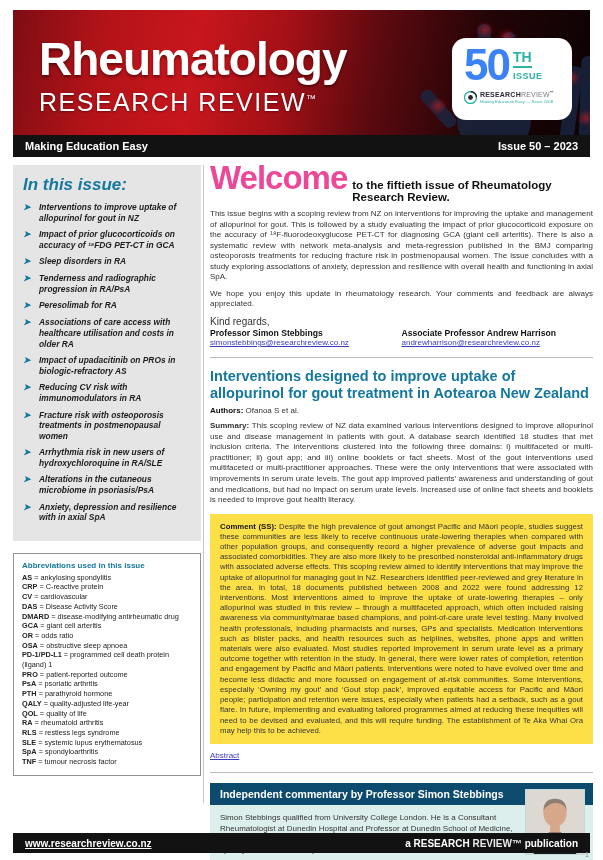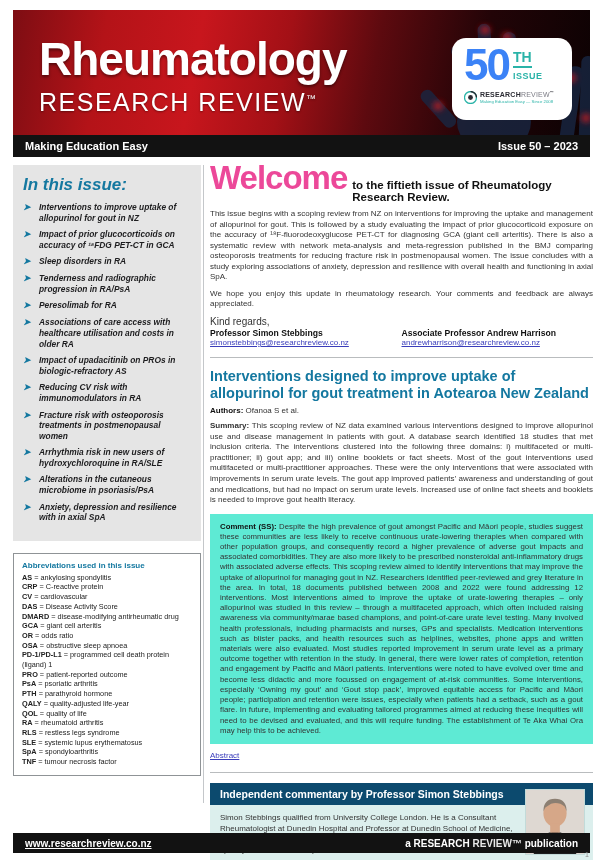--- a/index.html
+++ b/index.html
@@ -61,21 +61,21 @@
   .editors { display:flex; margin-top:1px; }
   .editor { width:50%; }
   .editor-name { font-size:8.6px; font-weight:bold; color:#111; }
   .editor-email { font-size:8px; color:#3a3dbb; text-decoration:underline; cursor:pointer; }
   .divider { border:none; border-top:1px solid #b9bcbe; margin:10px 0; }
 
   .article-title { font-size:14.5px; font-weight:bold; color:#1478a0; line-height:1.15; }
   .byline { font-size:8px; color:#333; margin-top:5px; }
   .byline b { color:#111; }
 
-  .comment-box { background:#5eead4; padding:8px 10px; margin-top:8px; font-size:7.8px; line-height:1.31; color:#333; text-align:justify; }
+  .comment-box { background:#fde047; padding:8px 10px; margin-top:8px; font-size:7.8px; line-height:1.31; color:#333; text-align:justify; }
   .comment-box b { color:#111; }
   .reference { font-size:8.6px; font-weight:bold; font-style:italic; color:#111; margin-top:8px; }
   .abstract-link { font-size:8px; color:#3a3dbb; text-decoration:underline; cursor:pointer; display:inline-block; margin-top:2px; }
 
   .commentary-box { position:relative; background:#dcefed; margin-top:2px; min-height:86px; }
   .commentary-head { background:#0c4a6e; color:#fff; font-size:10.5px; font-weight:bold; padding:5px 10px; width:100%; }
   .commentary-body { font-size:8px; line-height:1.35; color:#333; padding:8px 80px 10px 10px; }
   .commentary-photo { position:absolute; right:8px; top:6px; width:60px; height:66px; border:1px solid #c2dbd9; background:#ded8d2; }
 
   

